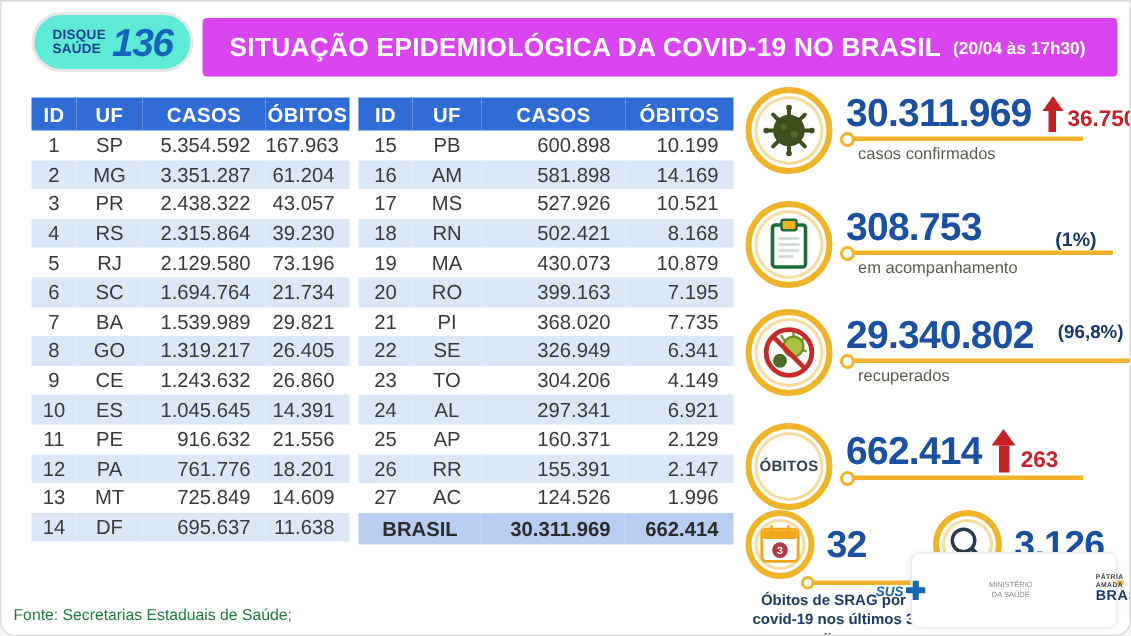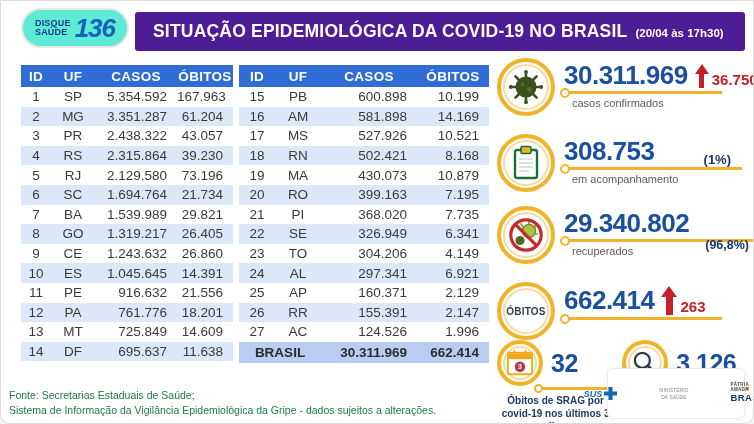--- a/index.html
+++ b/index.html
@@ -14,21 +14,21 @@
   .logo-pill {
     position:absolute; left:20px; top:7px; width:108px; height:40px;
     background:#5eead4; border:2px solid #e7e7e7; border-radius:20px;
     display:flex; align-items:center; justify-content:center; gap:4px;
   }
   .logo-stack { display:flex; flex-direction:column; line-height:1; }
   .logo-stack span { font-size:9px; font-weight:bold; color:#1b3f8f; letter-spacing:.2px; }
   .logo-number { font-size:26px; font-weight:bold; font-style:italic; color:#1563bb; letter-spacing:-1px; }
   .banner {
     position:absolute; left:134px; top:11px; right:8px; height:39px;
-    background:#4c1d95; border-radius:3px; display:flex; align-items:center;
+    background:#d946ef; border-radius:3px; display:flex; align-items:center;
     padding-left:18px; gap:8px;
   }
   .banner-title { color:#fff; font-weight:bold; font-size:17.5px; letter-spacing:.2px; }
   .banner-datetime { color:#fff; font-weight:bold; font-size:11.5px; padding-top:3px; }
 
   
   table.uf-table { border-collapse:collapse; table-layout:fixed; position:absolute; top:64px; }
   table.uf-left { left:20px; width:212px; }
   table.uf-right { left:238px; width:250px; }
   table.uf-left col:nth-child(1){width:30px;} table.uf-left col:nth-child(2){width:44px;}
@@ -70,21 +70,21 @@
   .arrow-lg .stem { width:6.5px; height:18px; }
   .stat-line { height:3px; background:#f2b32a; margin:2px 0 3px; position:relative; }
   .stat-line::before {
     content:''; position:absolute; left:-4px; top:-3px; width:6px; height:6px;
     border:2.5px solid #f2b32a; border-radius:50%; background:#fff;
   }
   .w1{width:158px;} .w2{width:178px;} .w3{width:192px;} .w4{width:158px;}
   .stat-label { font-size:11px; color:#5d5b4f; margin-left:8px; }
   .stat-pct { position:absolute; font-weight:bold; color:#17396b; }
   .p2 { right:18px; top:18px; font-size:13px; }
-  .p3 { right:0px; top:32px; font-size:12.5px; }
+  .p3 { right:0px; top:8px; font-size:12.5px; }
 
   
   .substats { display:flex; gap:8px; margin-top:2px; }
   .substat { width:122px; }
   .substat:last-child { width:132px; }
   .substat-top { display:flex; align-items:center; gap:8px; }
   .substat-value { font-size:25px; font-weight:bold; color:#1b4fa0; letter-spacing:-.5px; }
   .substat-line { height:2.5px; background:#f2b32a; position:relative; margin:1px 0 4px 40px; }
   .substat-line::before {
     content:''; position:absolute; left:-3px; top:-3px; width:5px; height:5px;
@@ -469,21 +469,20 @@
           <span class="substat-value">3.126</span>
         </div>
         <div class="substat-line"></div>
         <div class="substat-label">Óbitos de SRAG em investigação</div>
       </div>
     </div>
   </div>
 
   <div class="source">
     <div>Fonte: Secretarias Estaduais de Saúde;</div>
-    <div>Sistema de Informação da Vigilância Epidemiológica da Gripe - dados sujeitos a alterações.</div>
   </div>
 
   <div class="gov-box">
     <span class="sus-wrap">
       <span class="sus-text">SUS</span>
       <svg width="13" height="13" viewBox="0 0 16 16">
         <path d="M5.5 0h5v5.5H16v5H10.5V16h-5v-5.5H0v-5h5.5z" fill="#1467b0"></path>
       </svg>
     </span>
     <span class="gov-divider"></span>

